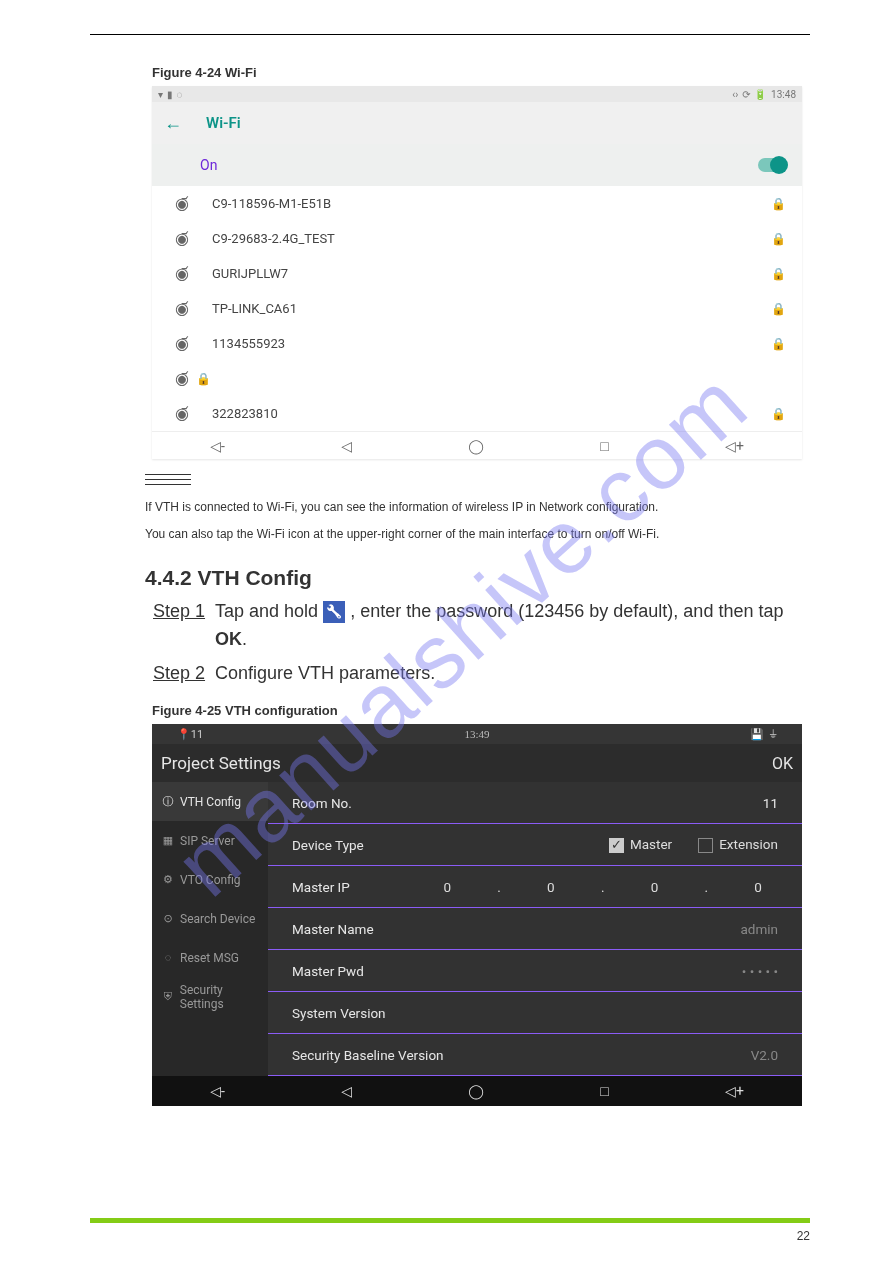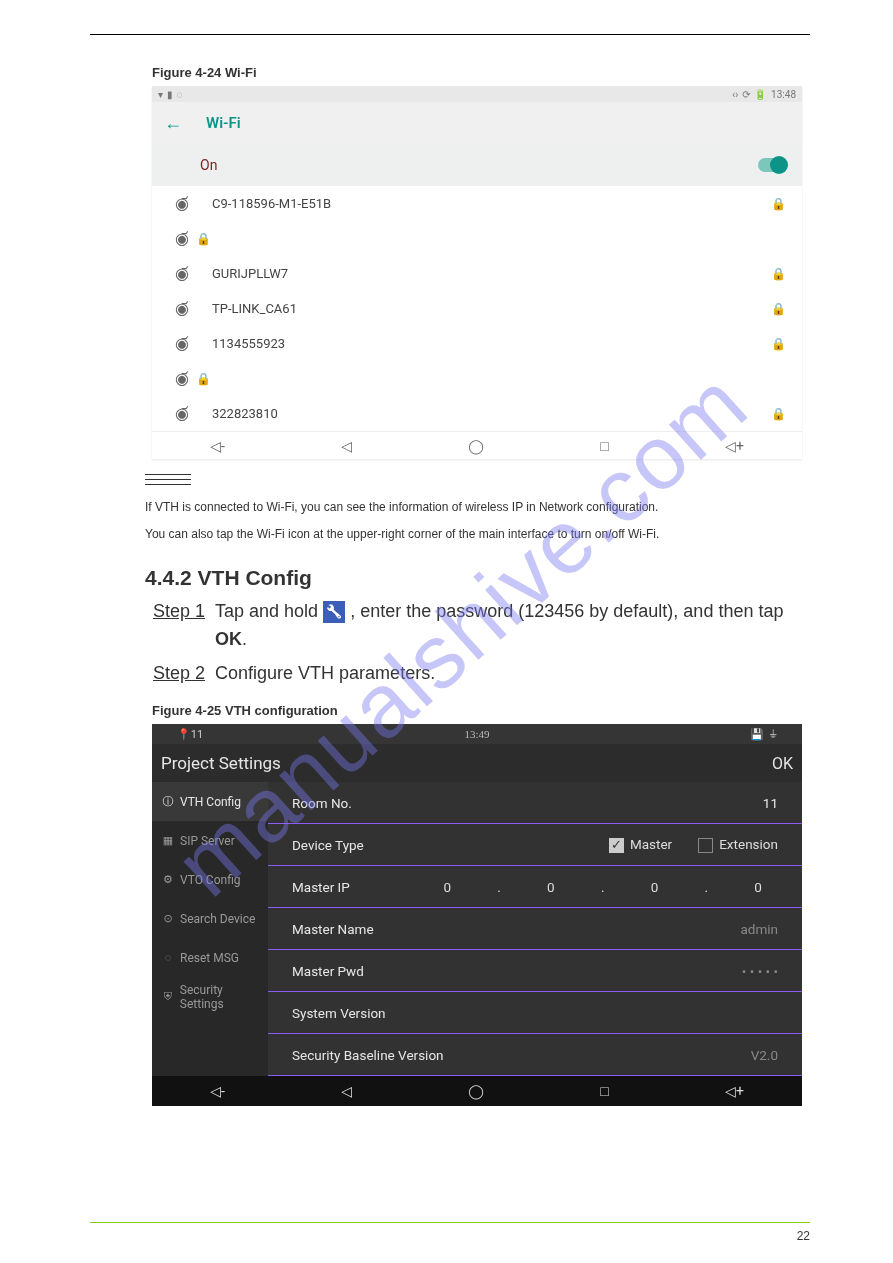--- a/index.html
+++ b/index.html
@@ -76,21 +76,21 @@
   .s1-header .back { color: #0d9488; font-size: 18px; }
   .s1-header .title { color: #0d9488; font-weight: 600; font-size: 15px; }
   .s1-on {
     height: 42px;
     background: #eef0ef;
     display: flex;
     align-items: center;
     justify-content: space-between;
     padding: 0 16px 0 48px;
   }
-  .s1-on .lbl { font-size: 14px; color: #7f1d1d; }
+  .s1-on .lbl { font-size: 14px; color: #6d28d9; }
   .toggle {
     width: 28px; height: 14px; border-radius: 7px;
     background: #7bc7bb; position: relative;
   }
   .toggle::after {
     content: ""; position: absolute; right: -2px; top: -2px;
     width: 18px; height: 18px; border-radius: 50%; background: #0d9488;
   }
   .wifi-row {
     height: 35px;
@@ -190,21 +190,21 @@
   .muted { color: #888; }
   .navbar2 {
     height: 30px; background: #111;
     display: flex; justify-content: space-around; align-items: center;
     color: #ddd; font-size: 14px;
   }
   .footer {
     position: absolute;
     left: 90px; bottom: 20px;
     width: 720px;
-    border-top: 1px solid #84cc16;
+    border-top: 5px solid #84cc16;
     padding-top: 6px;
     display: flex; justify-content: space-between;
     font-size: 12px;
   }
 </style>
 </head>
 <body>
 
 <div class="watermark">manualshive.com</div>
 
@@ -238,20 +238,21 @@
       <span class="lbl">On</span>
       <span class="toggle"></span>
     </div>
     <div class="wifi-row">
       <span class="wifi-icon">◉᷄</span>
       <span class="wifi-name">C9-118596-M1-E51B</span>
       <span class="wifi-lock">🔒</span>
     </div>
     <div class="wifi-row">
       <span class="wifi-icon">◉᷄</span>
+      <span class="wifi-name">C9-29683-2.4G_TEST</span>
       <span class="wifi-lock">🔒</span>
     </div>
     <div class="wifi-row">
       <span class="wifi-icon">◉᷄</span>
       <span class="wifi-name">GURIJPLLW7</span>
       <span class="wifi-lock">🔒</span>
     </div>
     <div class="wifi-row">
       <span class="wifi-icon">◉᷄</span>
       <span class="wifi-name">TP-LINK_CA61</span>

